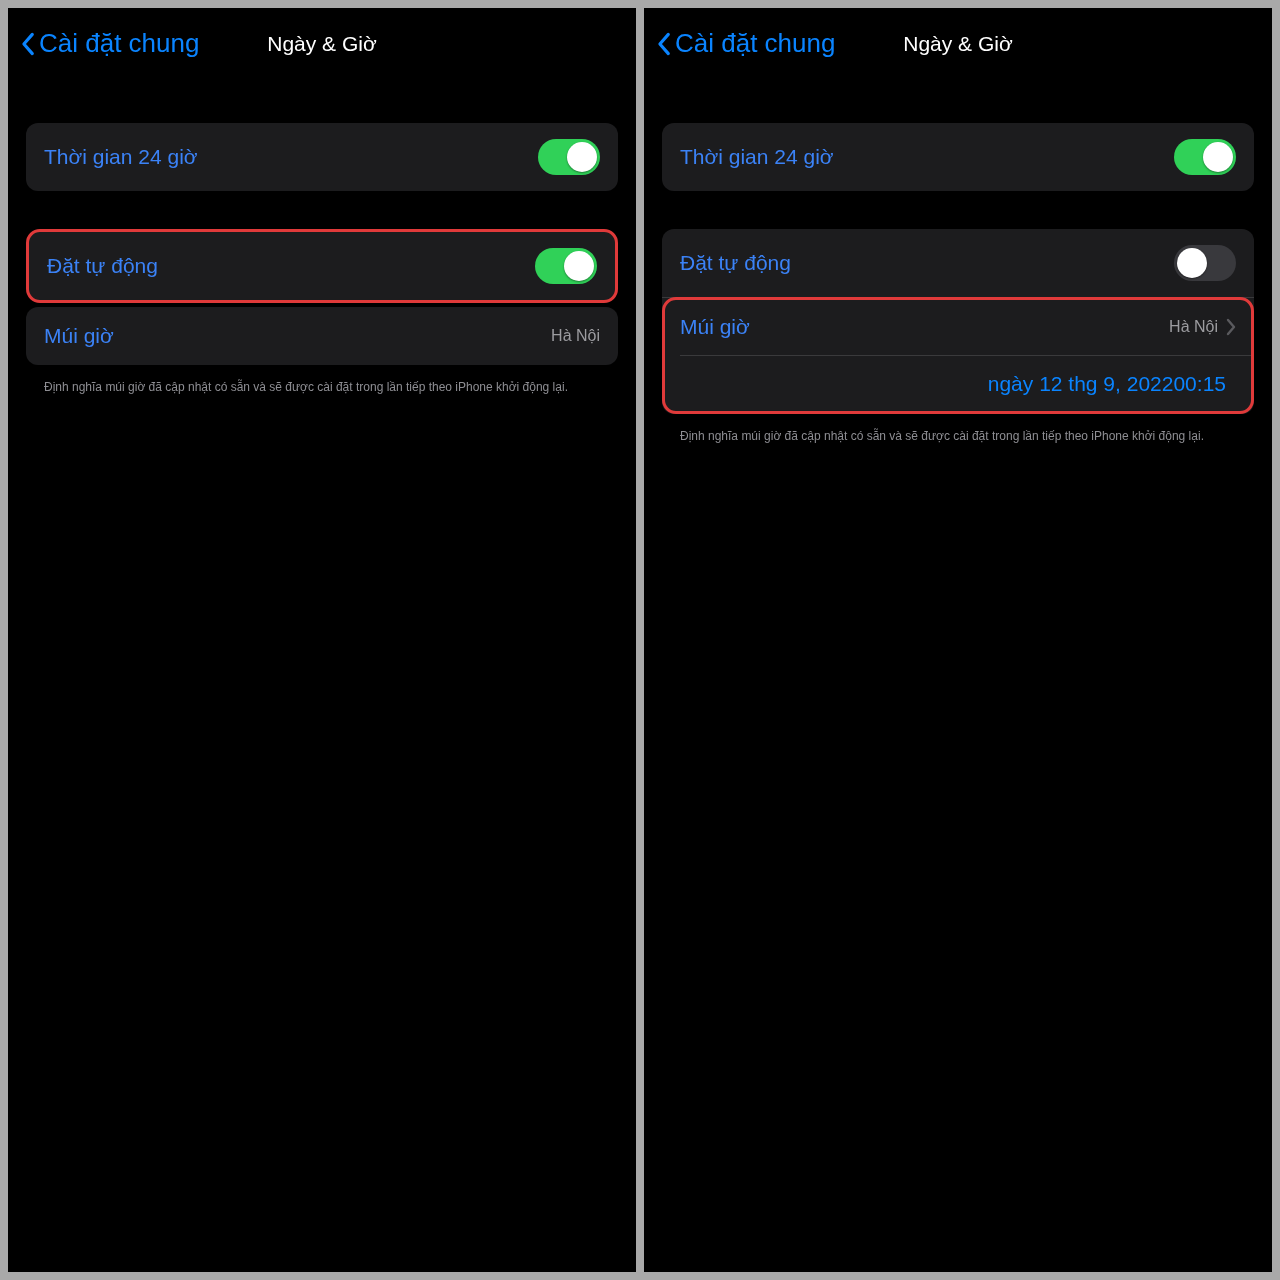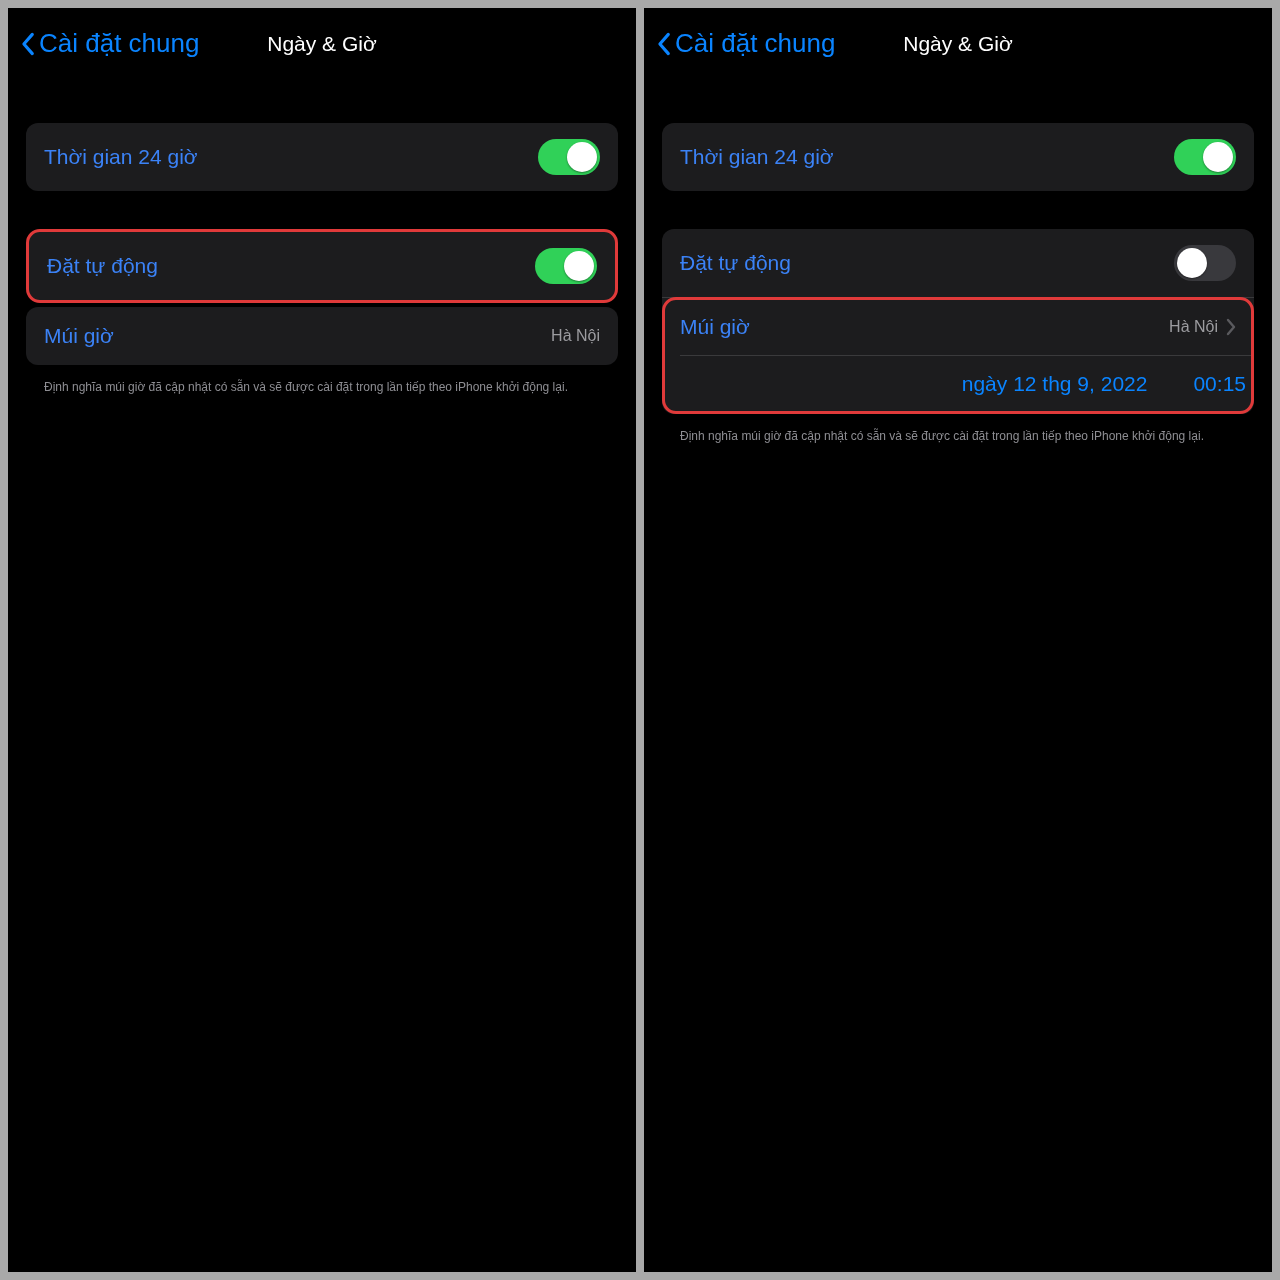--- a/index.html
+++ b/index.html
@@ -77,24 +77,23 @@
   }
   .footer {
     color: #8e8e93;
     font-size: 12px;
     line-height: 1.45;
     padding: 14px 18px 0 18px;
   }
   .daterow {
     display: flex;
     justify-content: flex-end;
-    gap: 46px;
     font-size: 21px;
     color: #0a84ff;
-    padding: 16px 8px 18px 18px;
+    padding: 16px 28px 18px 18px;
   }
   .chev { color: #5a5a5e; }
   
   .cluster { position:relative; }
   .cluster .highlight {
     position:absolute; left:0; right:0; top:0; bottom:0; pointer-events:none;
   }
 </style>
 </head>
 <body>

